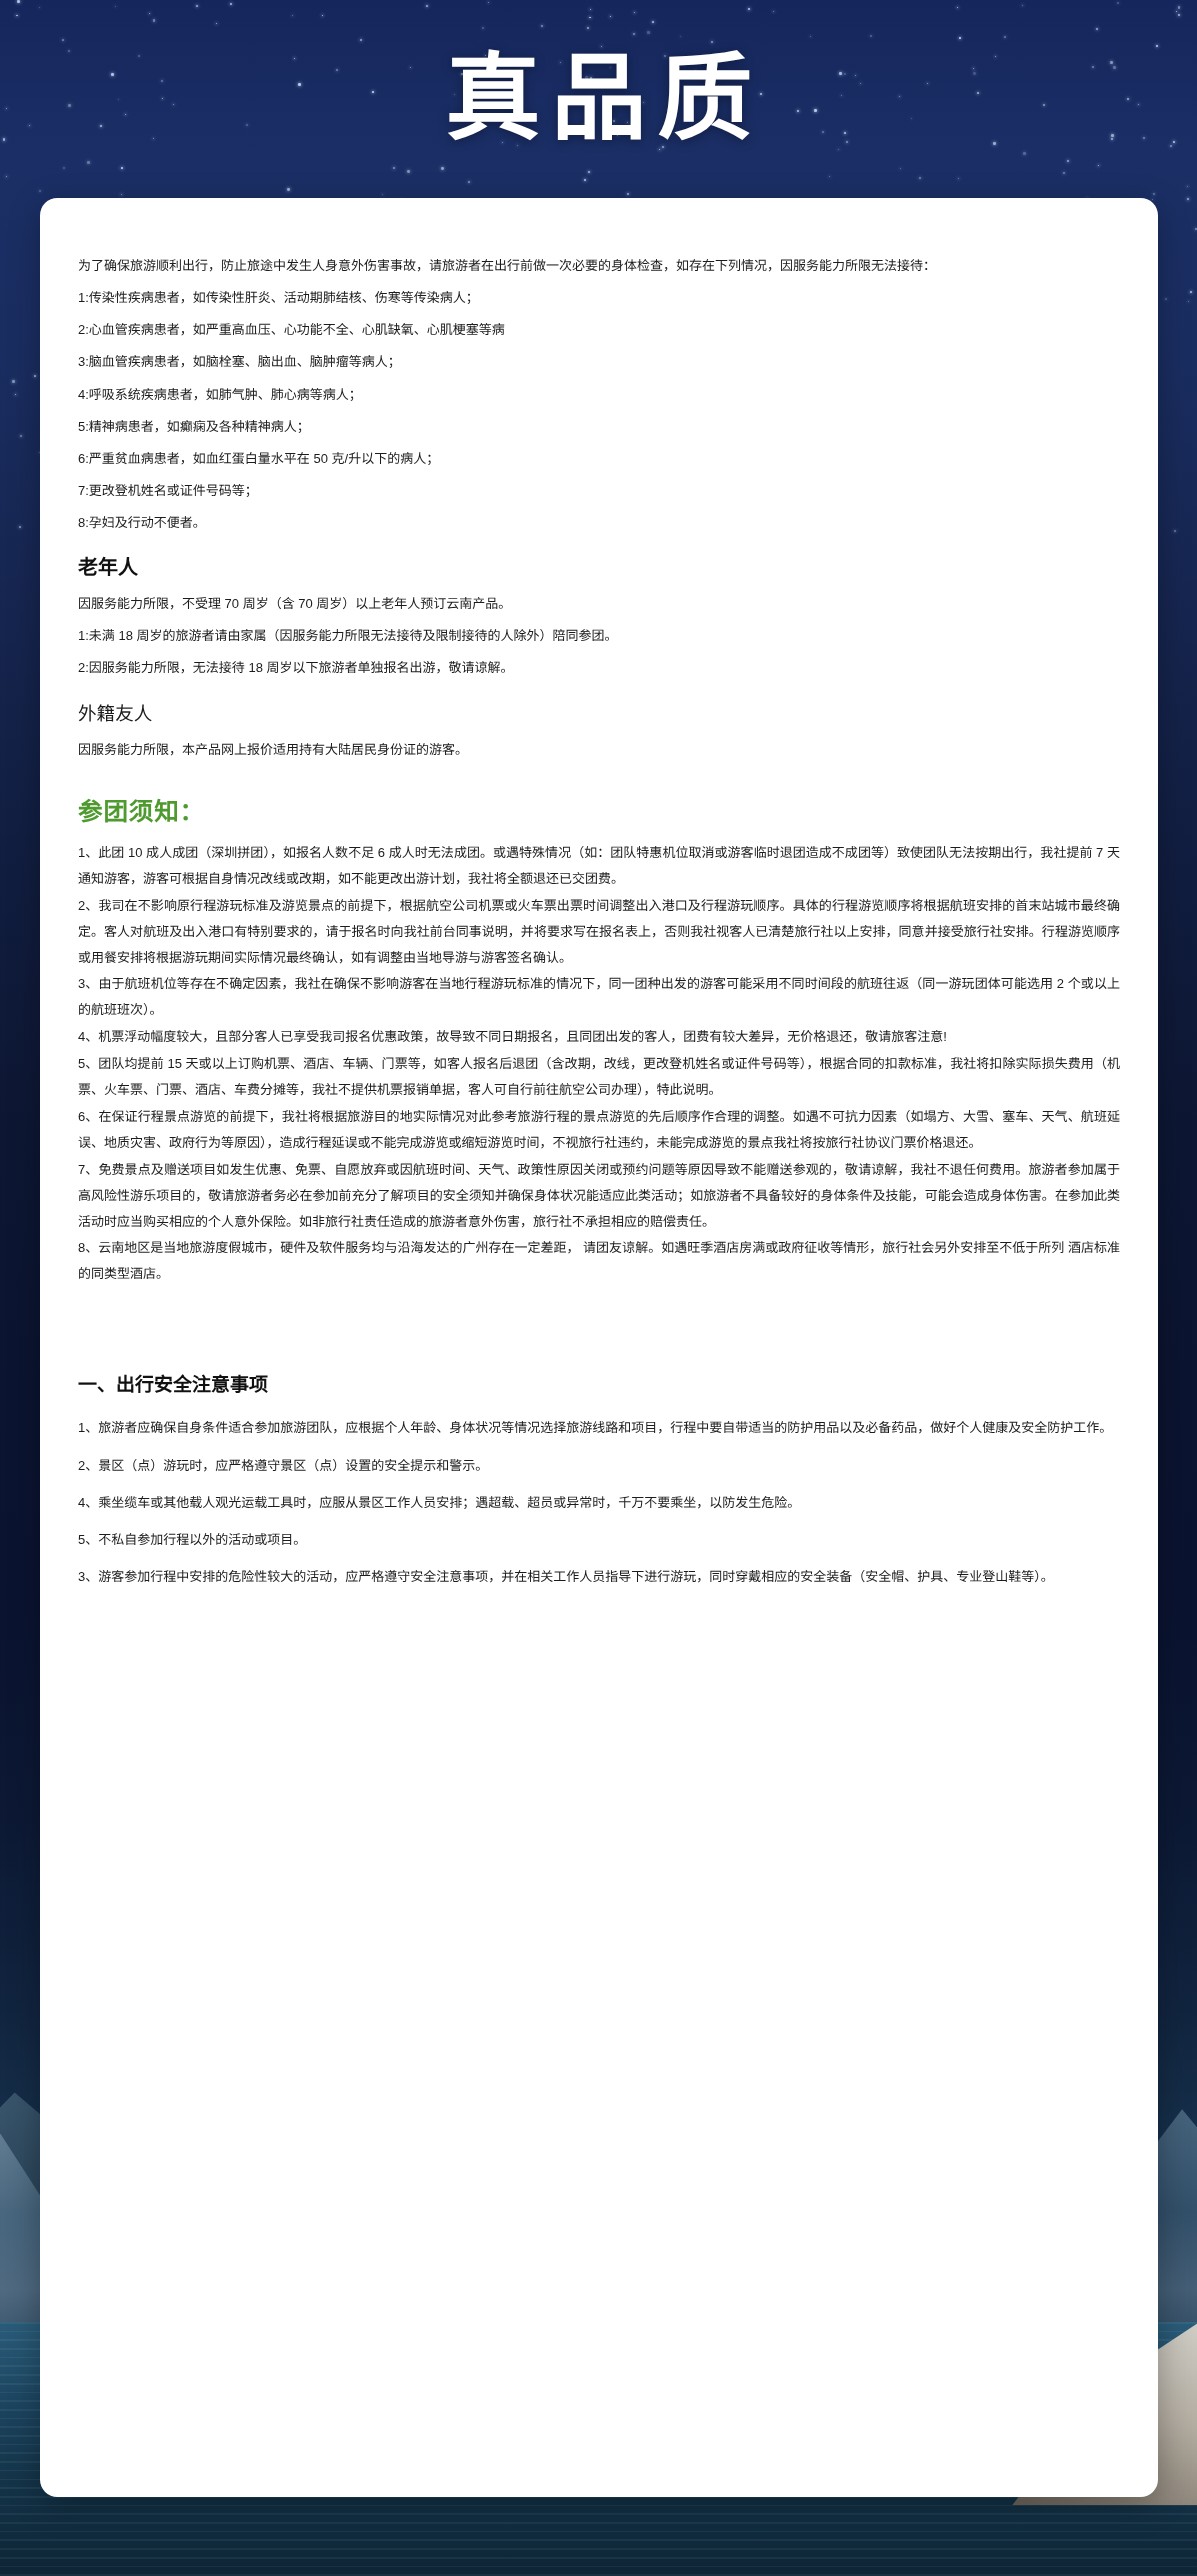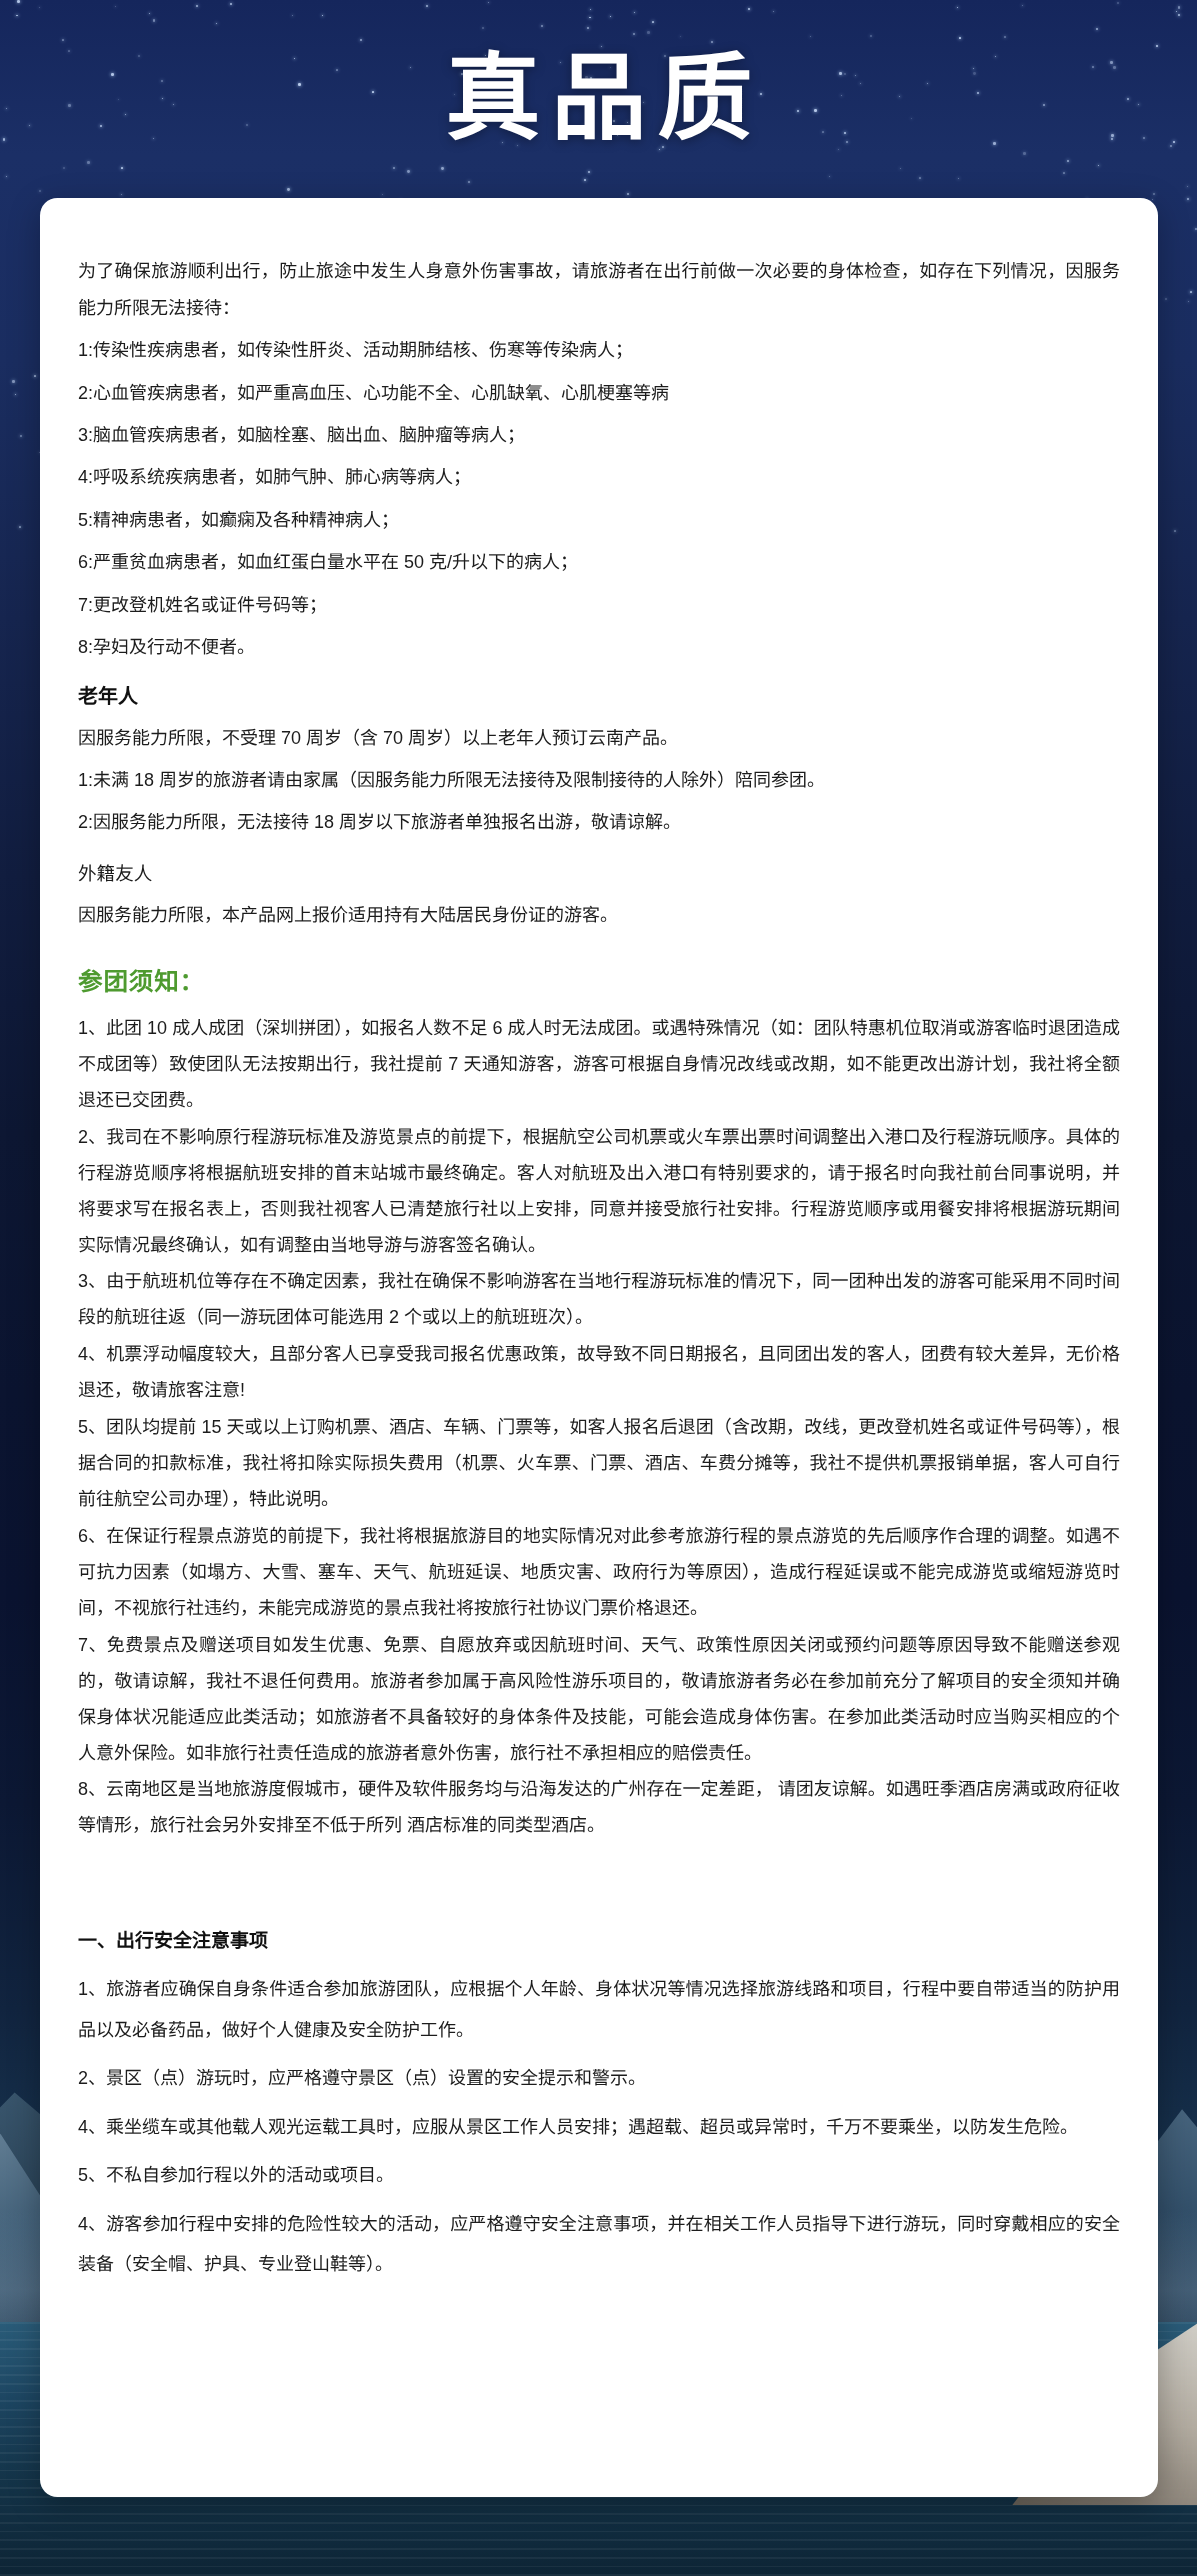--- a/index.html
+++ b/index.html
@@ -124,21 +124,21 @@
     width: 1118px;
     min-height: 2299px;
     background: #ffffff;
     border-radius: 17.4px;
     box-shadow: 0 8px 32px rgba(0,0,0,.28);
     padding: 55px 38px 151px 38px;
   }
 
   
   .p {
-    font-size: 18px;
+    font-size: 13px;
     line-height: 2.05;
     color: #1c1c1c;
     margin: 0 0 5.5px 0;
     text-align: justify;
   }
   .sub-bold {
     font-size: 20px;
     font-weight: 700;
     color: #111;
     line-height: 1.9;
@@ -591,18 +591,18 @@
     </section>
 
     <div class="section-gap"></div>
 
     <section class="safety">
       <h3 class="safety-sub">一、出行安全注意事项</h3>
       <p class="p">1、旅游者应确保自身条件适合参加旅游团队，应根据个人年龄、身体状况等情况选择旅游线路和项目，行程中要自带适当的防护用品以及必备药品，做好个人健康及安全防护工作。</p>
       <p class="p">2、景区（点）游玩时，应严格遵守景区（点）设置的安全提示和警示。</p>
       <p class="p">4、乘坐缆车或其他载人观光运载工具时，应服从景区工作人员安排；遇超载、超员或异常时，千万不要乘坐，以防发生危险。</p>
       <p class="p">5、不私自参加行程以外的活动或项目。</p>
-      <p class="p">4、游客参加行程中安排的危险性较大的活动，应严格遵守安全注意事项，并在相关工作人员指导下进行游玩，同时穿戴相应的安全装备（安全帽、护具、专业登山鞋等）。</p>
+      <p class="p">3、游客参加行程中安排的危险性较大的活动，应严格遵守安全注意事项，并在相关工作人员指导下进行游玩，同时穿戴相应的安全装备（安全帽、护具、专业登山鞋等）。</p>
     </section>
 
   </div>
 </div>
 
 
 </body></html>

